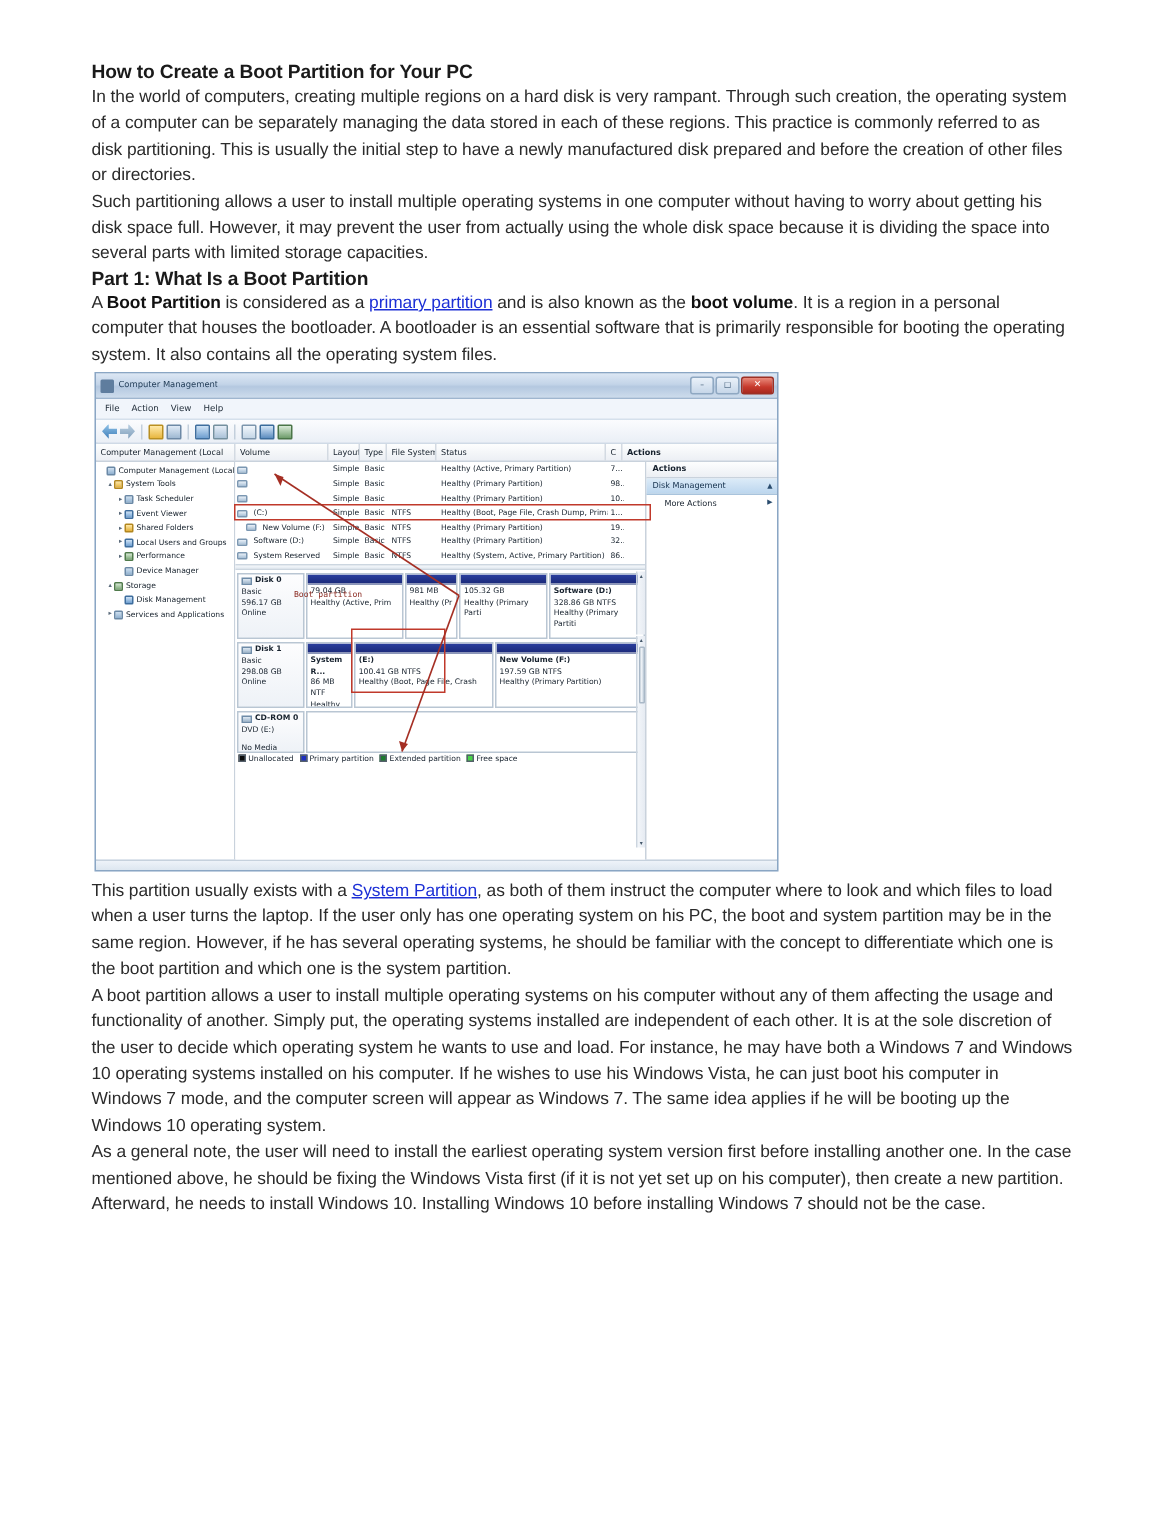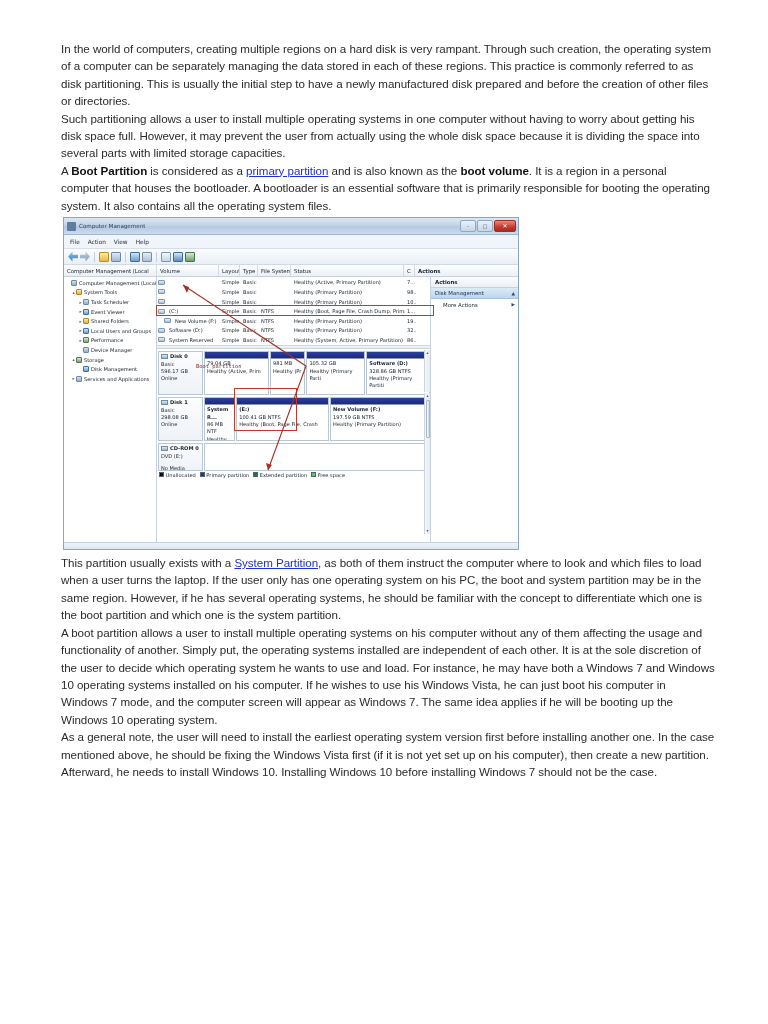--- a/index.html
+++ b/index.html
@@ -315,25 +315,27 @@
   }
   .vsb .arw { position: absolute; left: 0; right: 0; height: 6px; font-size: 4px; color: #44576a; text-align: center; line-height: 6px; }
   .statusbar { height: 7px; background: linear-gradient(#eef3f9,#dde6f0); border-top: 1px solid #c6d1dd; flex: 0 0 auto; }
   .colc { font-size: 5.1px; color: #17222e; }
 </style>
 </head>
 <body>
 
 <div class="page">
 
+  <h1 class="doc-title">How to Create a Boot Partition for Your PC</h1>
 
   <p class="doc-p">In the world of computers, creating multiple regions on a hard disk is very rampant. Through such creation, the operating system of a computer can be separately managing the data stored in each of these regions. This practice is commonly referred to as disk partitioning. This is usually the initial step to have a newly manufactured disk prepared and before the creation of other files or directories.</p>
 
   <p class="doc-p">Such partitioning allows a user to install multiple operating systems in one computer without having to worry about getting his disk space full. However, it may prevent the user from actually using the whole disk space because it is dividing the space into several parts with limited storage capacities.</p>
 
+  <h2 class="doc-head">Part 1: What Is a Boot Partition</h2>
 
   <p class="doc-p"><span>A </span><span class="b">Boot Partition</span><span> is considered as a </span><a class="doc-link" href="#">primary partition</a><span> and is also known as the </span><span class="b">boot volume</span><span>. It is a region in a personal computer that houses the bootloader. A bootloader is an essential software that is primarily responsible for booting the operating system. It also contains all the operating system files.</span></p>
 
   <div class="shot-wrap">
     <div class="cmwin">
 
       <div class="titlebar">
         <div class="ticon"></div>
         <div class="ttext">Computer Management</div>
         <div class="winbtns">

